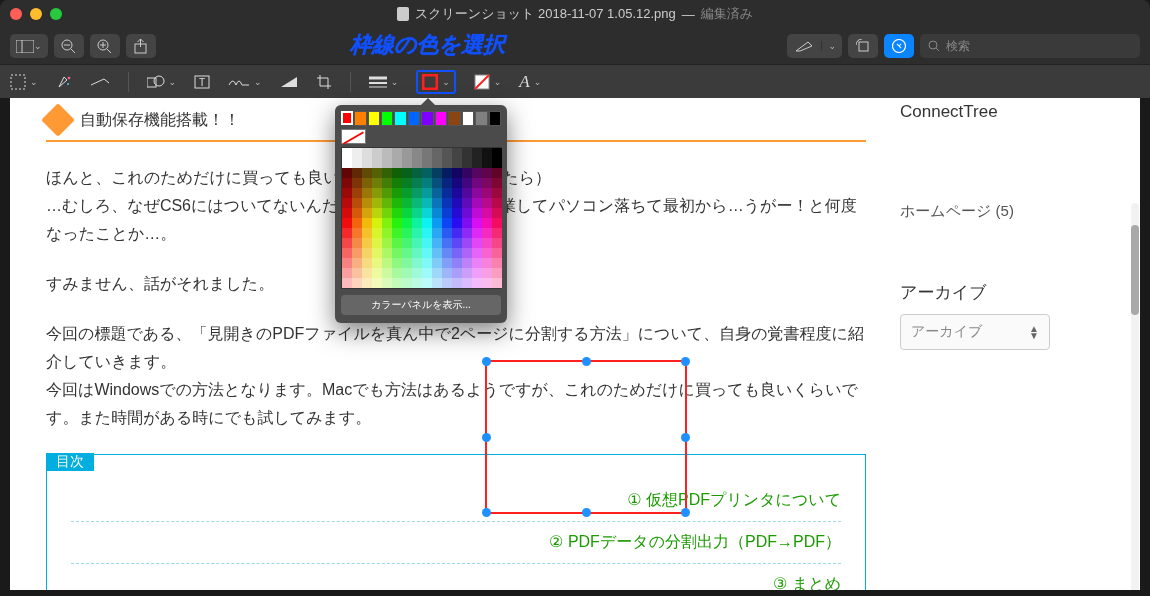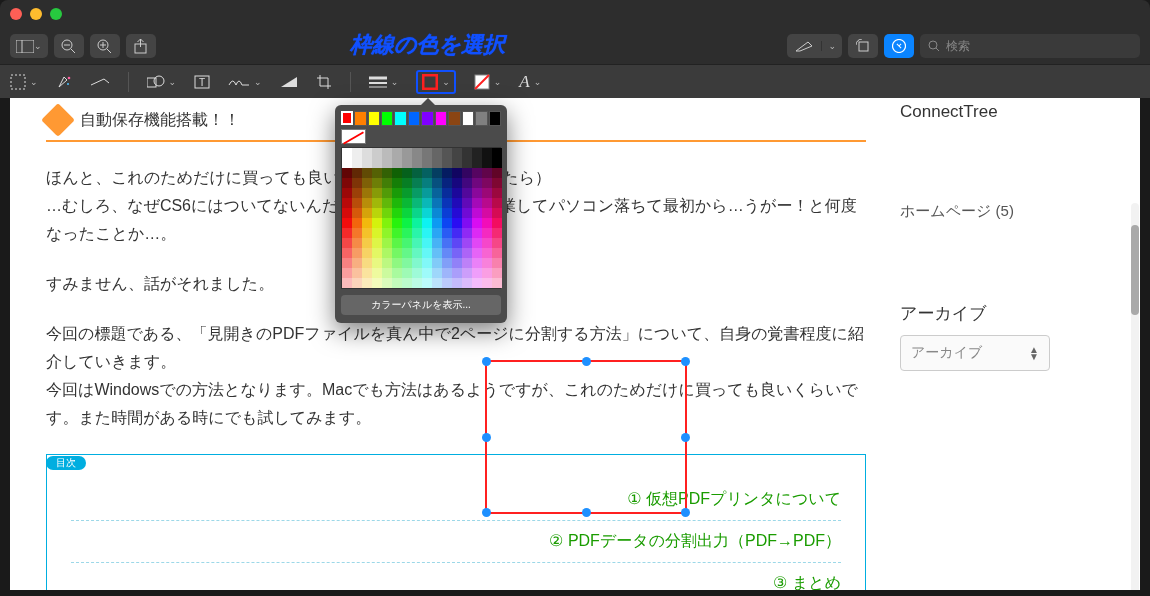--- a/index.html
+++ b/index.html
@@ -82,23 +82,22 @@
     width: 24px; height: 24px; background: #ff9933; transform: rotate(45deg);
     border-radius: 3px;
   }
   .autosave-text { font-size: 16px; color: #333; }
   .hr { height: 2px; background: #ff9933; margin-top: 8px; }
   .para { font-size: 16px; color: #333; line-height: 28px; margin-top: 22px; }
   
   .toc { margin-top: 22px; border: 1.5px solid #00aee0; }
   .toc-head {
     display: inline-block; background: #00aee0; color: #fff;
-    font-size: 10px; padding: 0 10px; transform: translateY(-3px);
+    font-size: 14px; padding: 0 10px; transform: translateY(-3px);
     margin-left: -1px;
-    border-radius: 10px;
   }
   .toc-body { padding: 6px 24px 14px; }
   .toc-item {
     color: #1a9c00; font-size: 16px; padding: 10px 0;
     border-bottom: 1px dashed #9cd8e8;
     text-align: right;
   }
   .toc-item:last-child { border-bottom: none; }
   .toc-num { display:inline-block; width:28px; }
   
@@ -155,20 +154,26 @@
     background:rgba(0,0,0,.3); border-radius:4px;}
 </style>
 </head>
 <body>
 
 <div class="titlebar">
   <div class="traffic">
     <span class="close"></span>
     <span class="min"></span>
     <span class="max"></span>
+  </div>
+  <div class="title-text">
+    <span class="file-glyph"></span>
+    <span>スクリーンショット 2018-11-07 1.05.12.png</span>
+    <span>—</span>
+    <span class="sub">編集済み</span>
   </div>
 </div>
 
 <div class="anno-label">枠線の色を選択</div>
 
 <div class="toolbar1">
   <div class="tbbtn">
     <svg width="18" height="13">
         <rect x="0" y="0" width="18" height="13" fill="none" stroke="#ccc"></rect>
         <line x1="6" y1="0" x2="6" y2="13" stroke="#ccc"></line>
@@ -342,21 +347,21 @@
     </div>
   </div>
 
   <div class="sidebar">
     <div class="side-section">
       <div class="side-title">ConnectTree</div>
     </div>
     <div class="side-section" style="margin-top:80px">
       <div class="side-link">ホームページ (5)</div>
     </div>
-    <div class="side-section" style="margin-top:81px">
+    <div class="side-section" style="margin-top:60px">
       <div class="side-title">アーカイブ</div>
       <div class="dropdown">
         <span>アーカイブ</span>
         <span class="arrows">▲<br>▼</span>
       </div>
     </div>
   </div>
 
   <div class="sel-rect">
     <div class="handle h-tl"></div>

